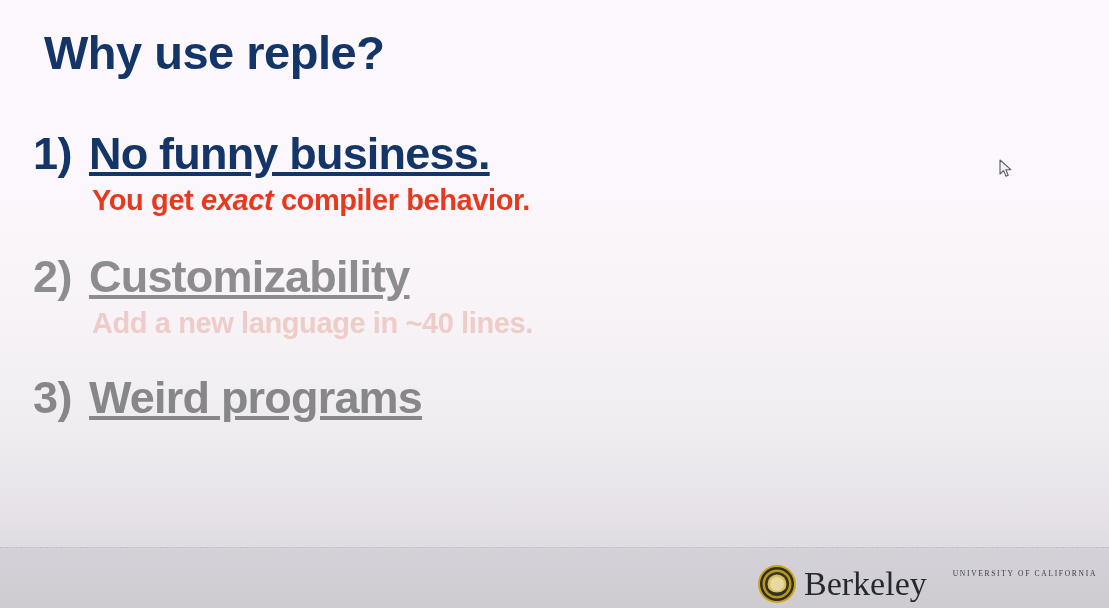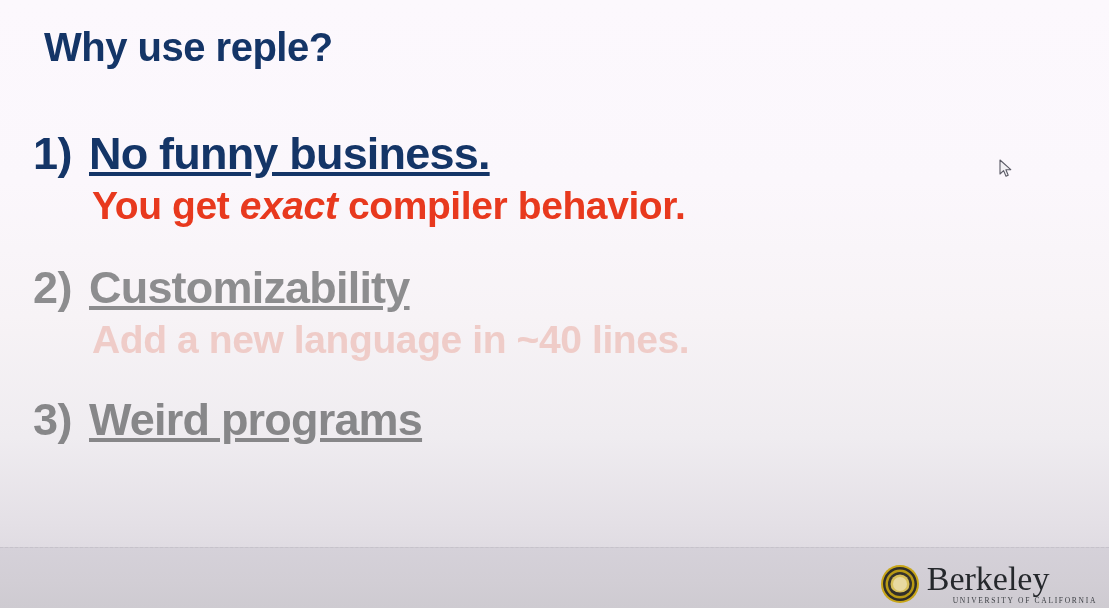--- a/index.html
+++ b/index.html
@@ -26,21 +26,21 @@
         #e4e0e6 86%,
         #dcd8df 94%,
         #d6d2da 100%);
     overflow: hidden;
   }
 
   .slide-title {
     position: absolute;
     left: 44px;
     top: 25px;
-    font-size: 40px;
+    font-size: 47px;
     font-weight: bold;
     color: #143567;
     letter-spacing: -0.5px;
     white-space: nowrap;
   }
 
   .items {
     position: absolute;
     left: 0;
     top: 128px;
@@ -69,21 +69,21 @@
   .item-title {
     font-size: 45px;
     font-weight: bold;
     letter-spacing: -0.8px;
     text-decoration: underline;
   }
 
   .item-sub {
     margin-left: 92px;
     margin-top: 4px;
-    font-size: 39px;
+    font-size: 29px;
     font-weight: bold;
     letter-spacing: -0.4px;
     white-space: nowrap;
   }
 
   .item-sub i {
     font-style: italic;
   }
 
   
@@ -123,21 +123,20 @@
   }
 
   .seal {
     width: 40px;
     height: 40px;
     flex: none;
   }
 
   .wordmark {
     display: flex;
-    flex-direction: column;
     line-height: 1;
   }
 
   .wordmark-main {
     font-family: "Liberation Serif", serif;
     font-size: 34px;
     color: #25282c;
     letter-spacing: 0px;
     line-height: 0.92;
   }

